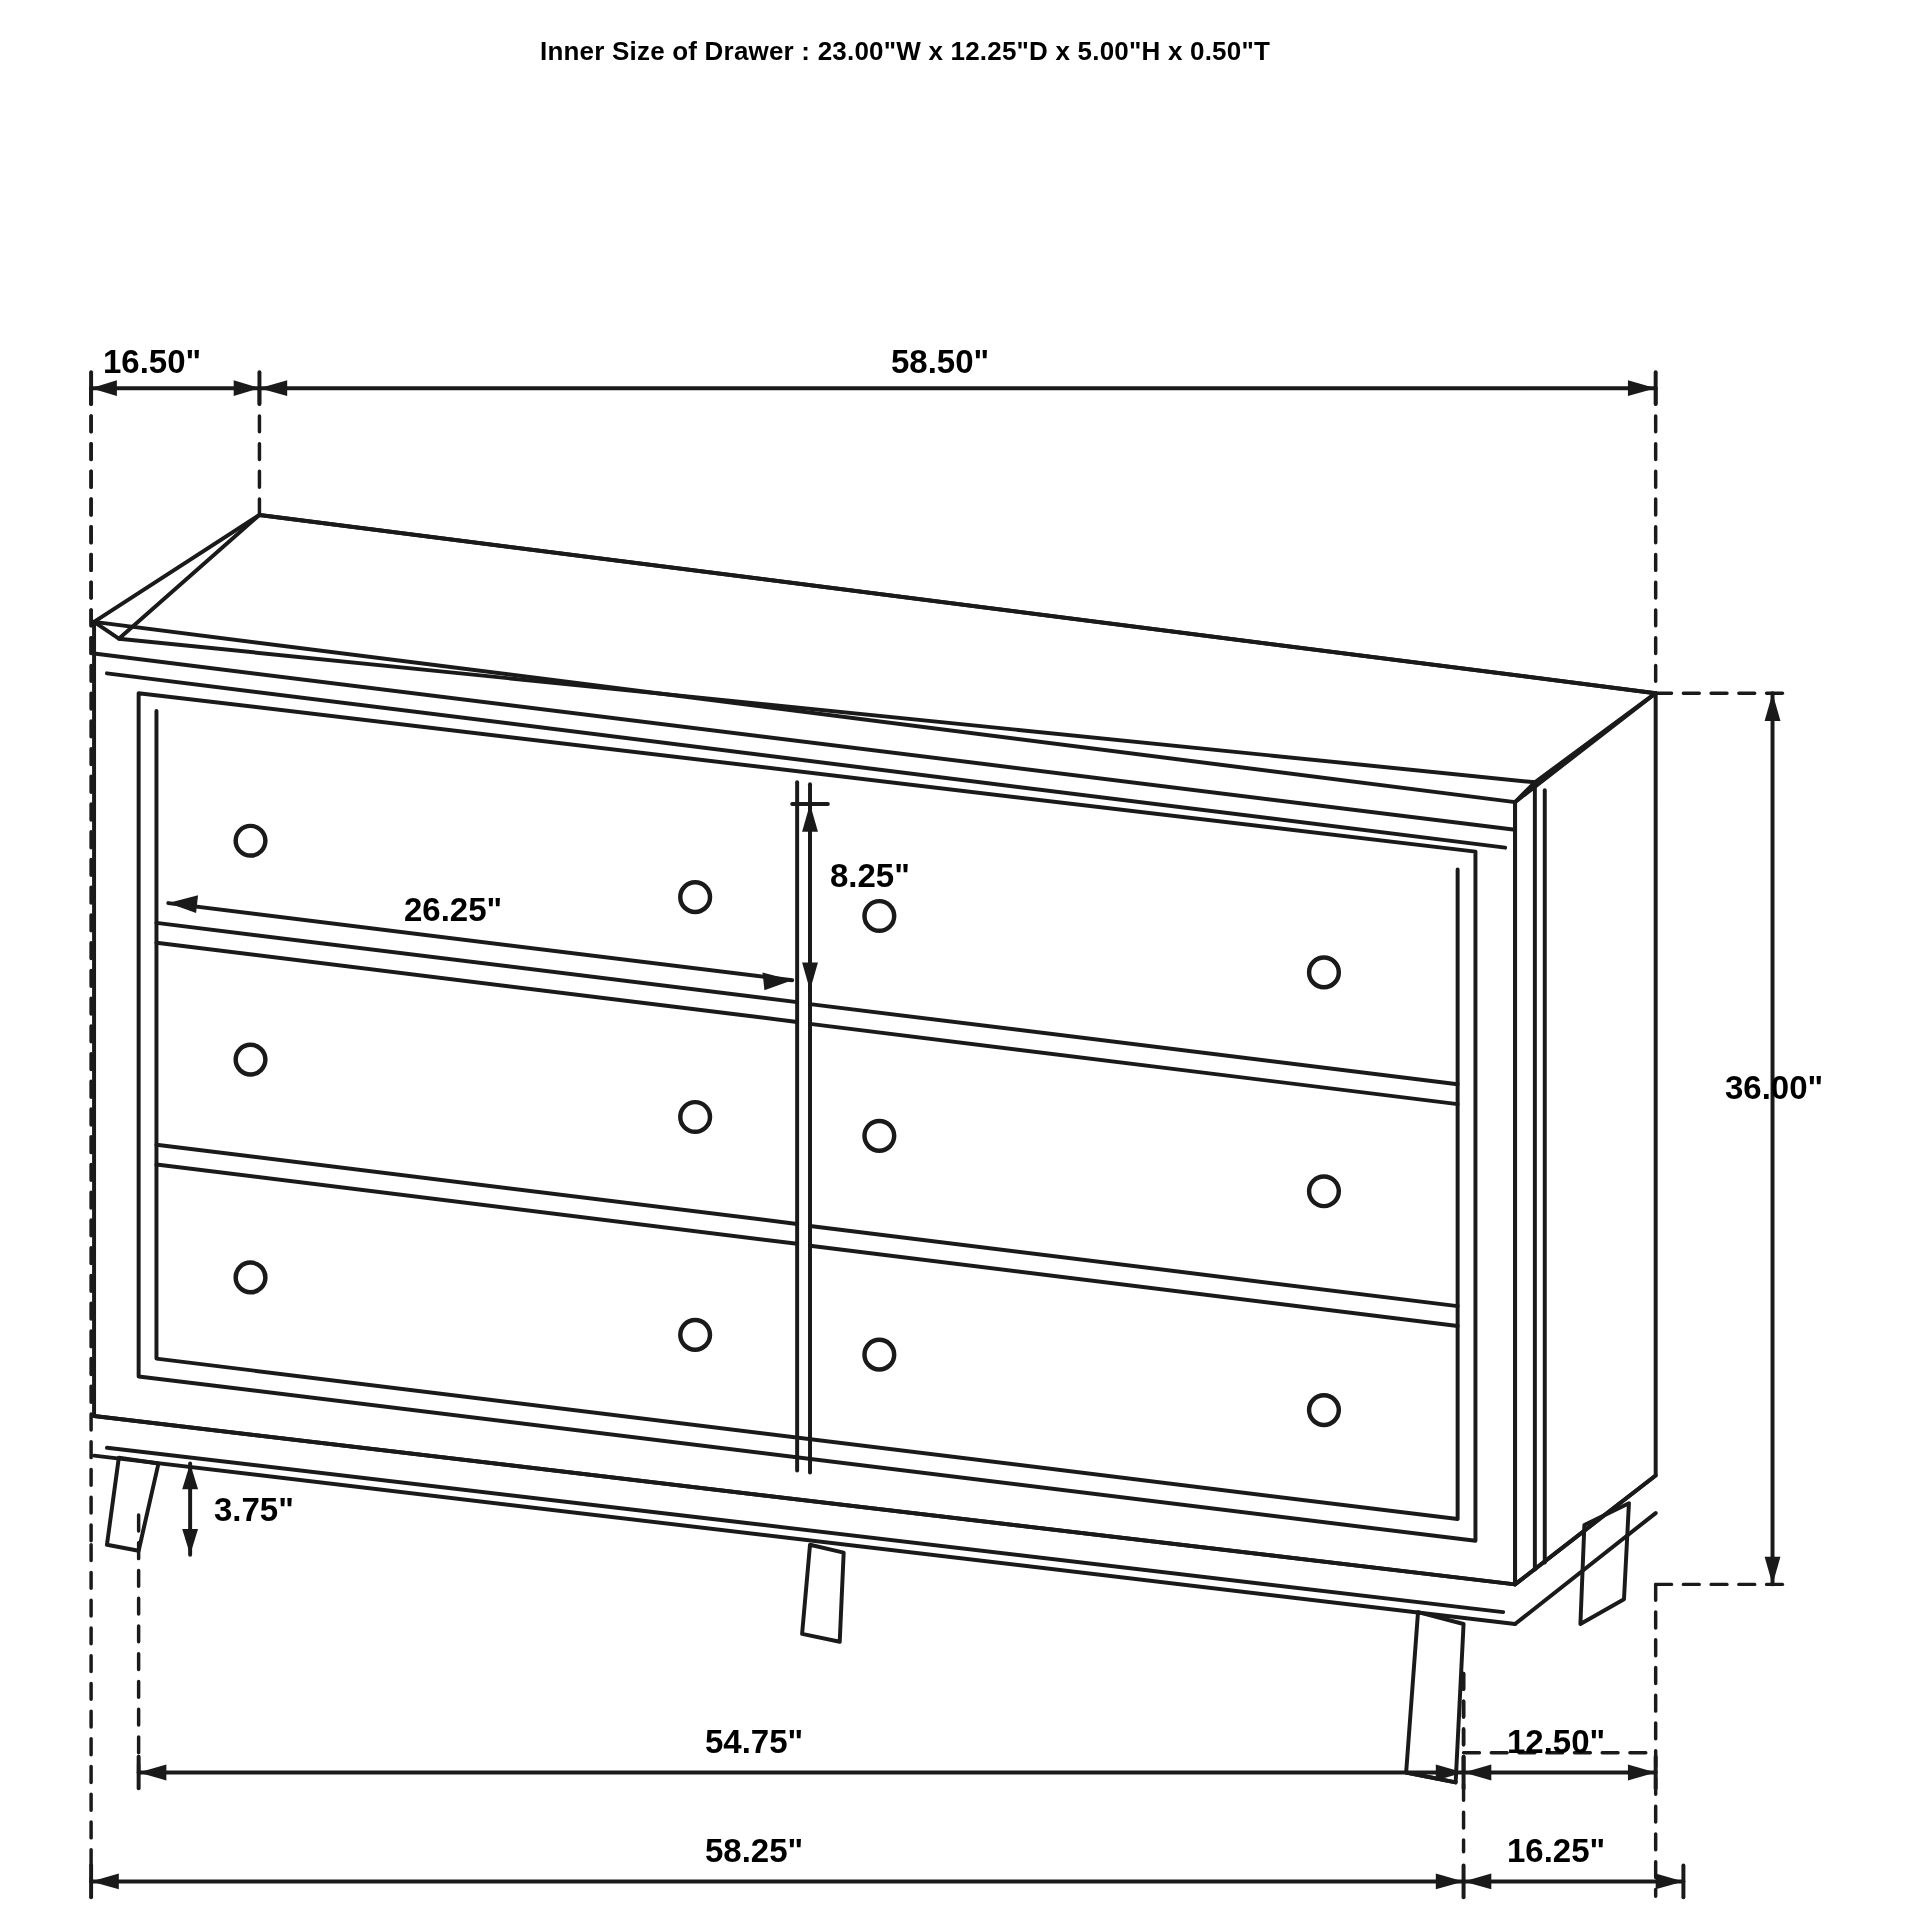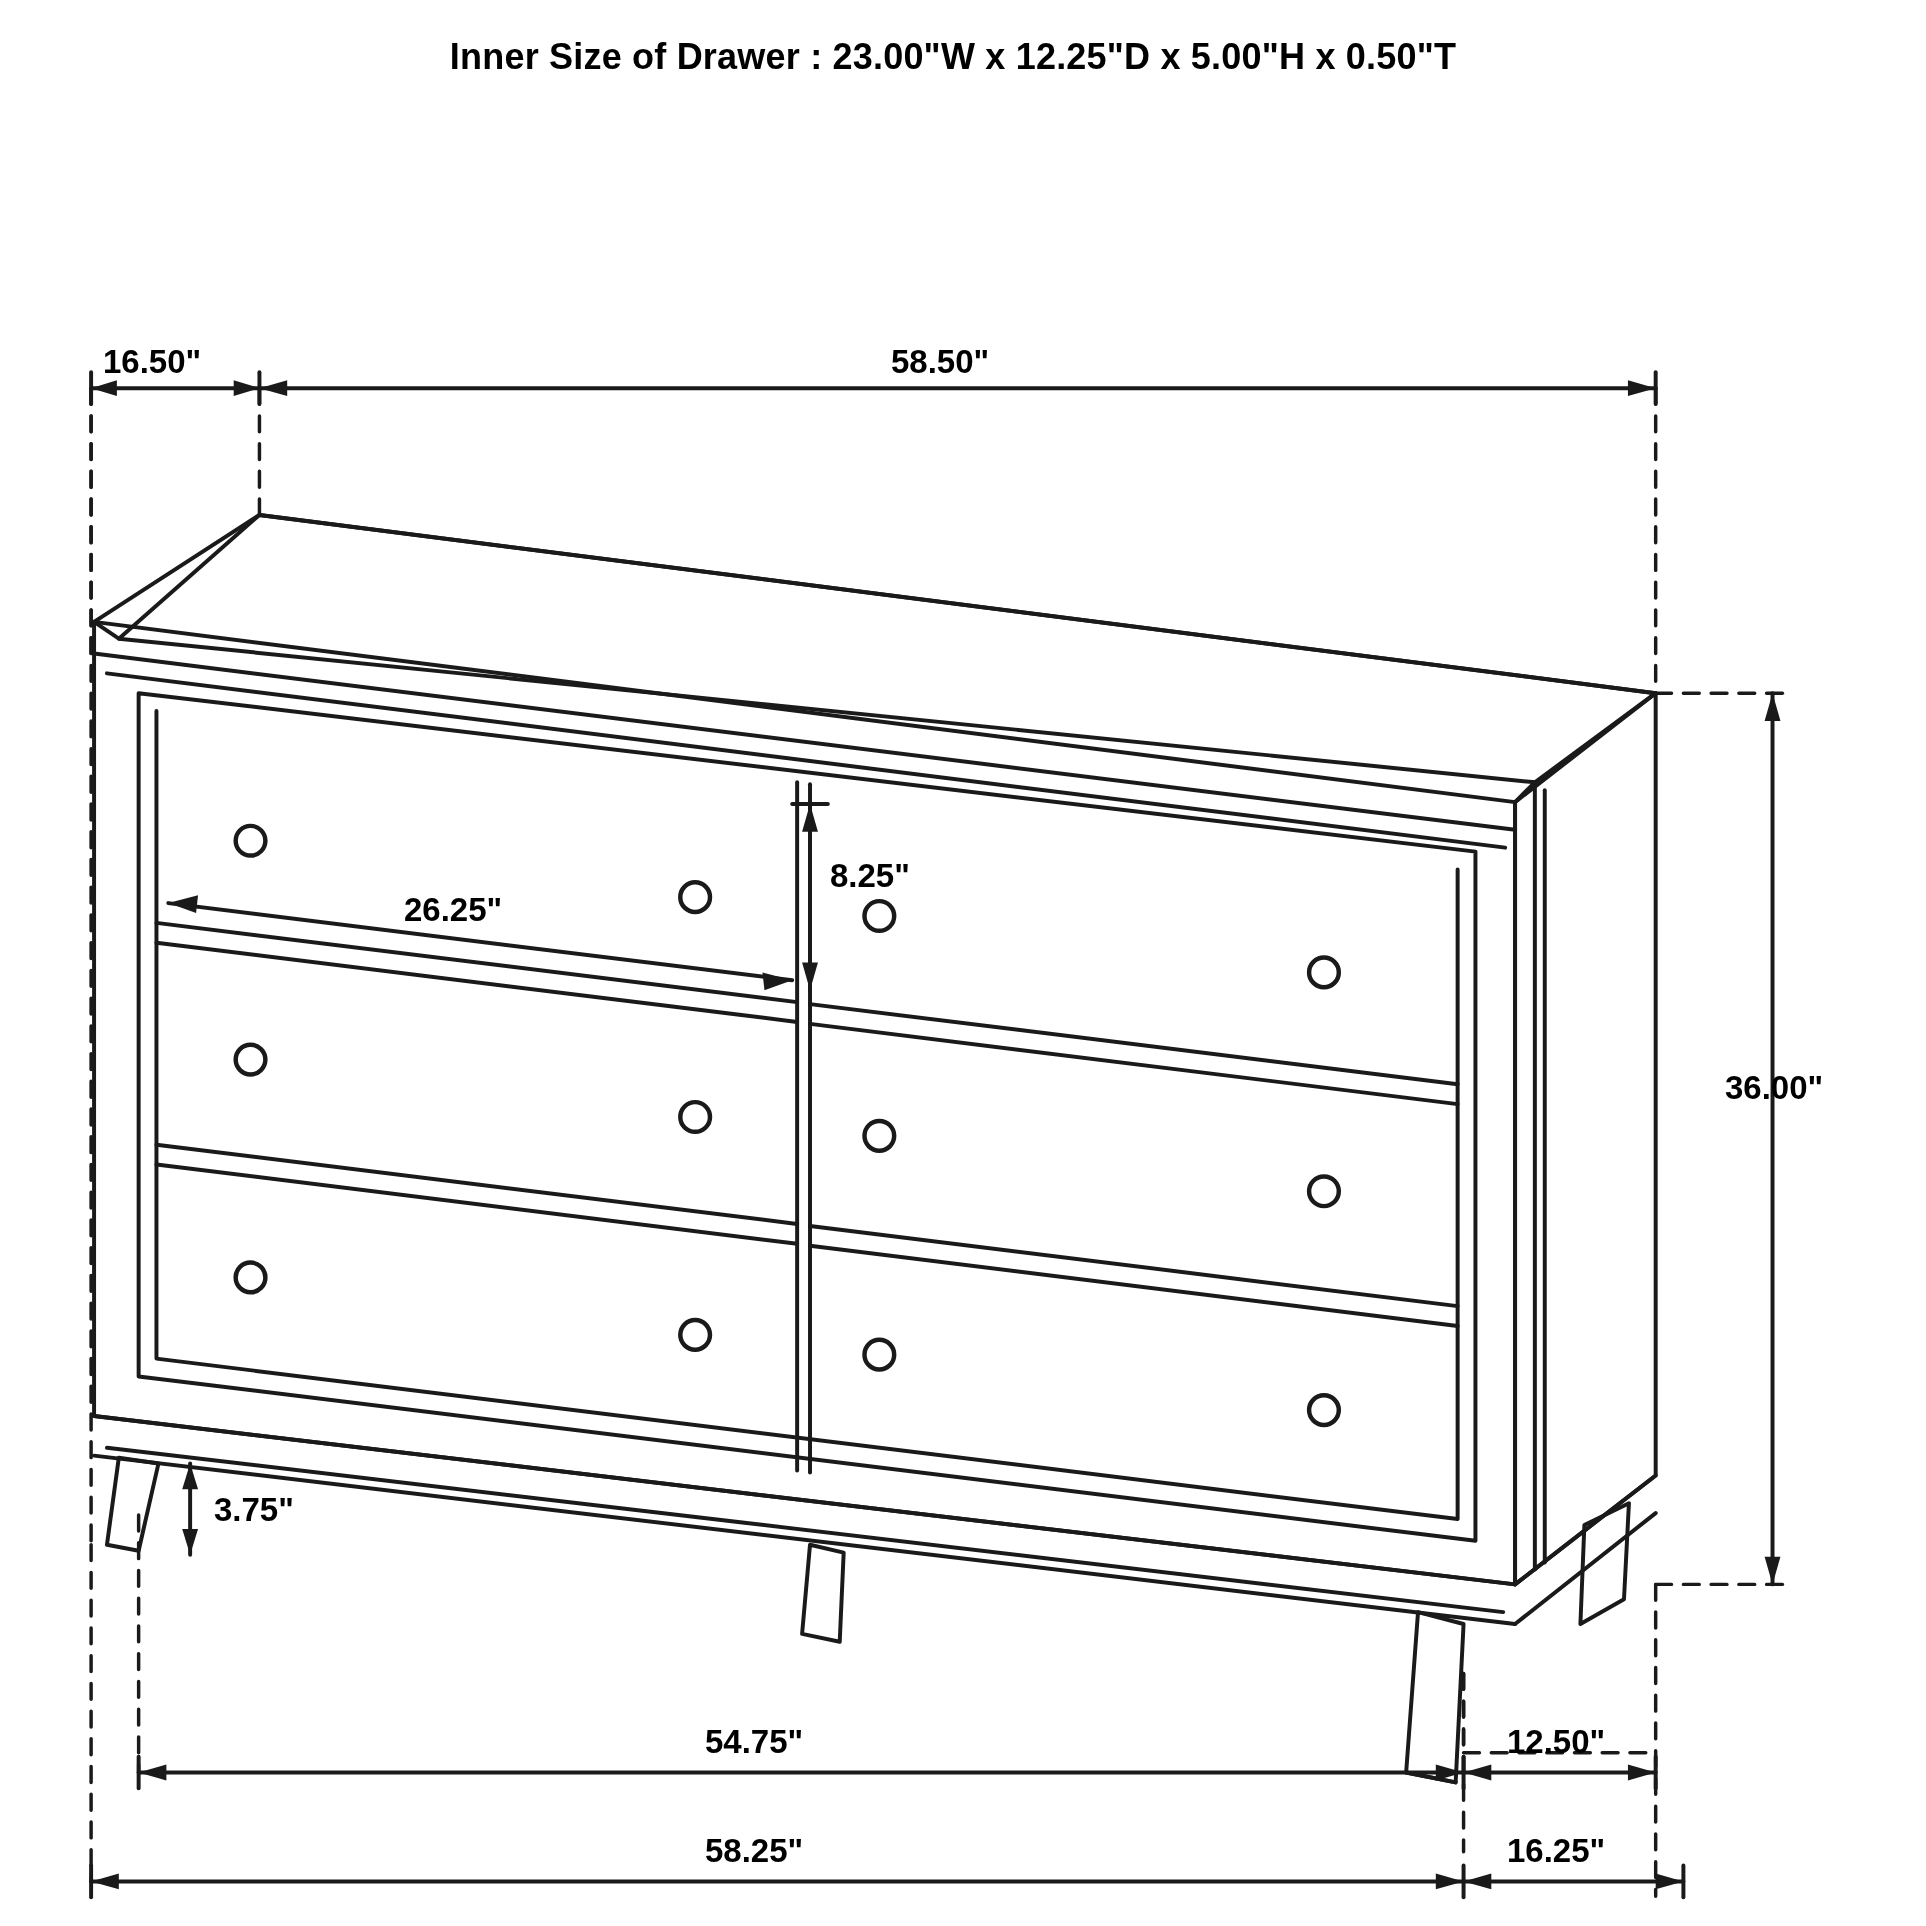--- a/index.html
+++ b/index.html
@@ -21,24 +21,23 @@
     top: 0;
     width: 1927px;
     height: 1927px;
   }
   .title {
     position: absolute;
     left: 0;
     top: 36px;
     width: 1810px;
     text-align: center;
-    font-size: 36px;
+    font-size: 26px;
     font-weight: bold;
     letter-spacing: 0.2px;
-    margin-left: 48px;
   }
   svg.drawing {
     position: absolute;
     left: 0;
     top: 0;
     width: 1927px;
     height: 1927px;
   }
   .dimlabel {
     position: absolute;

